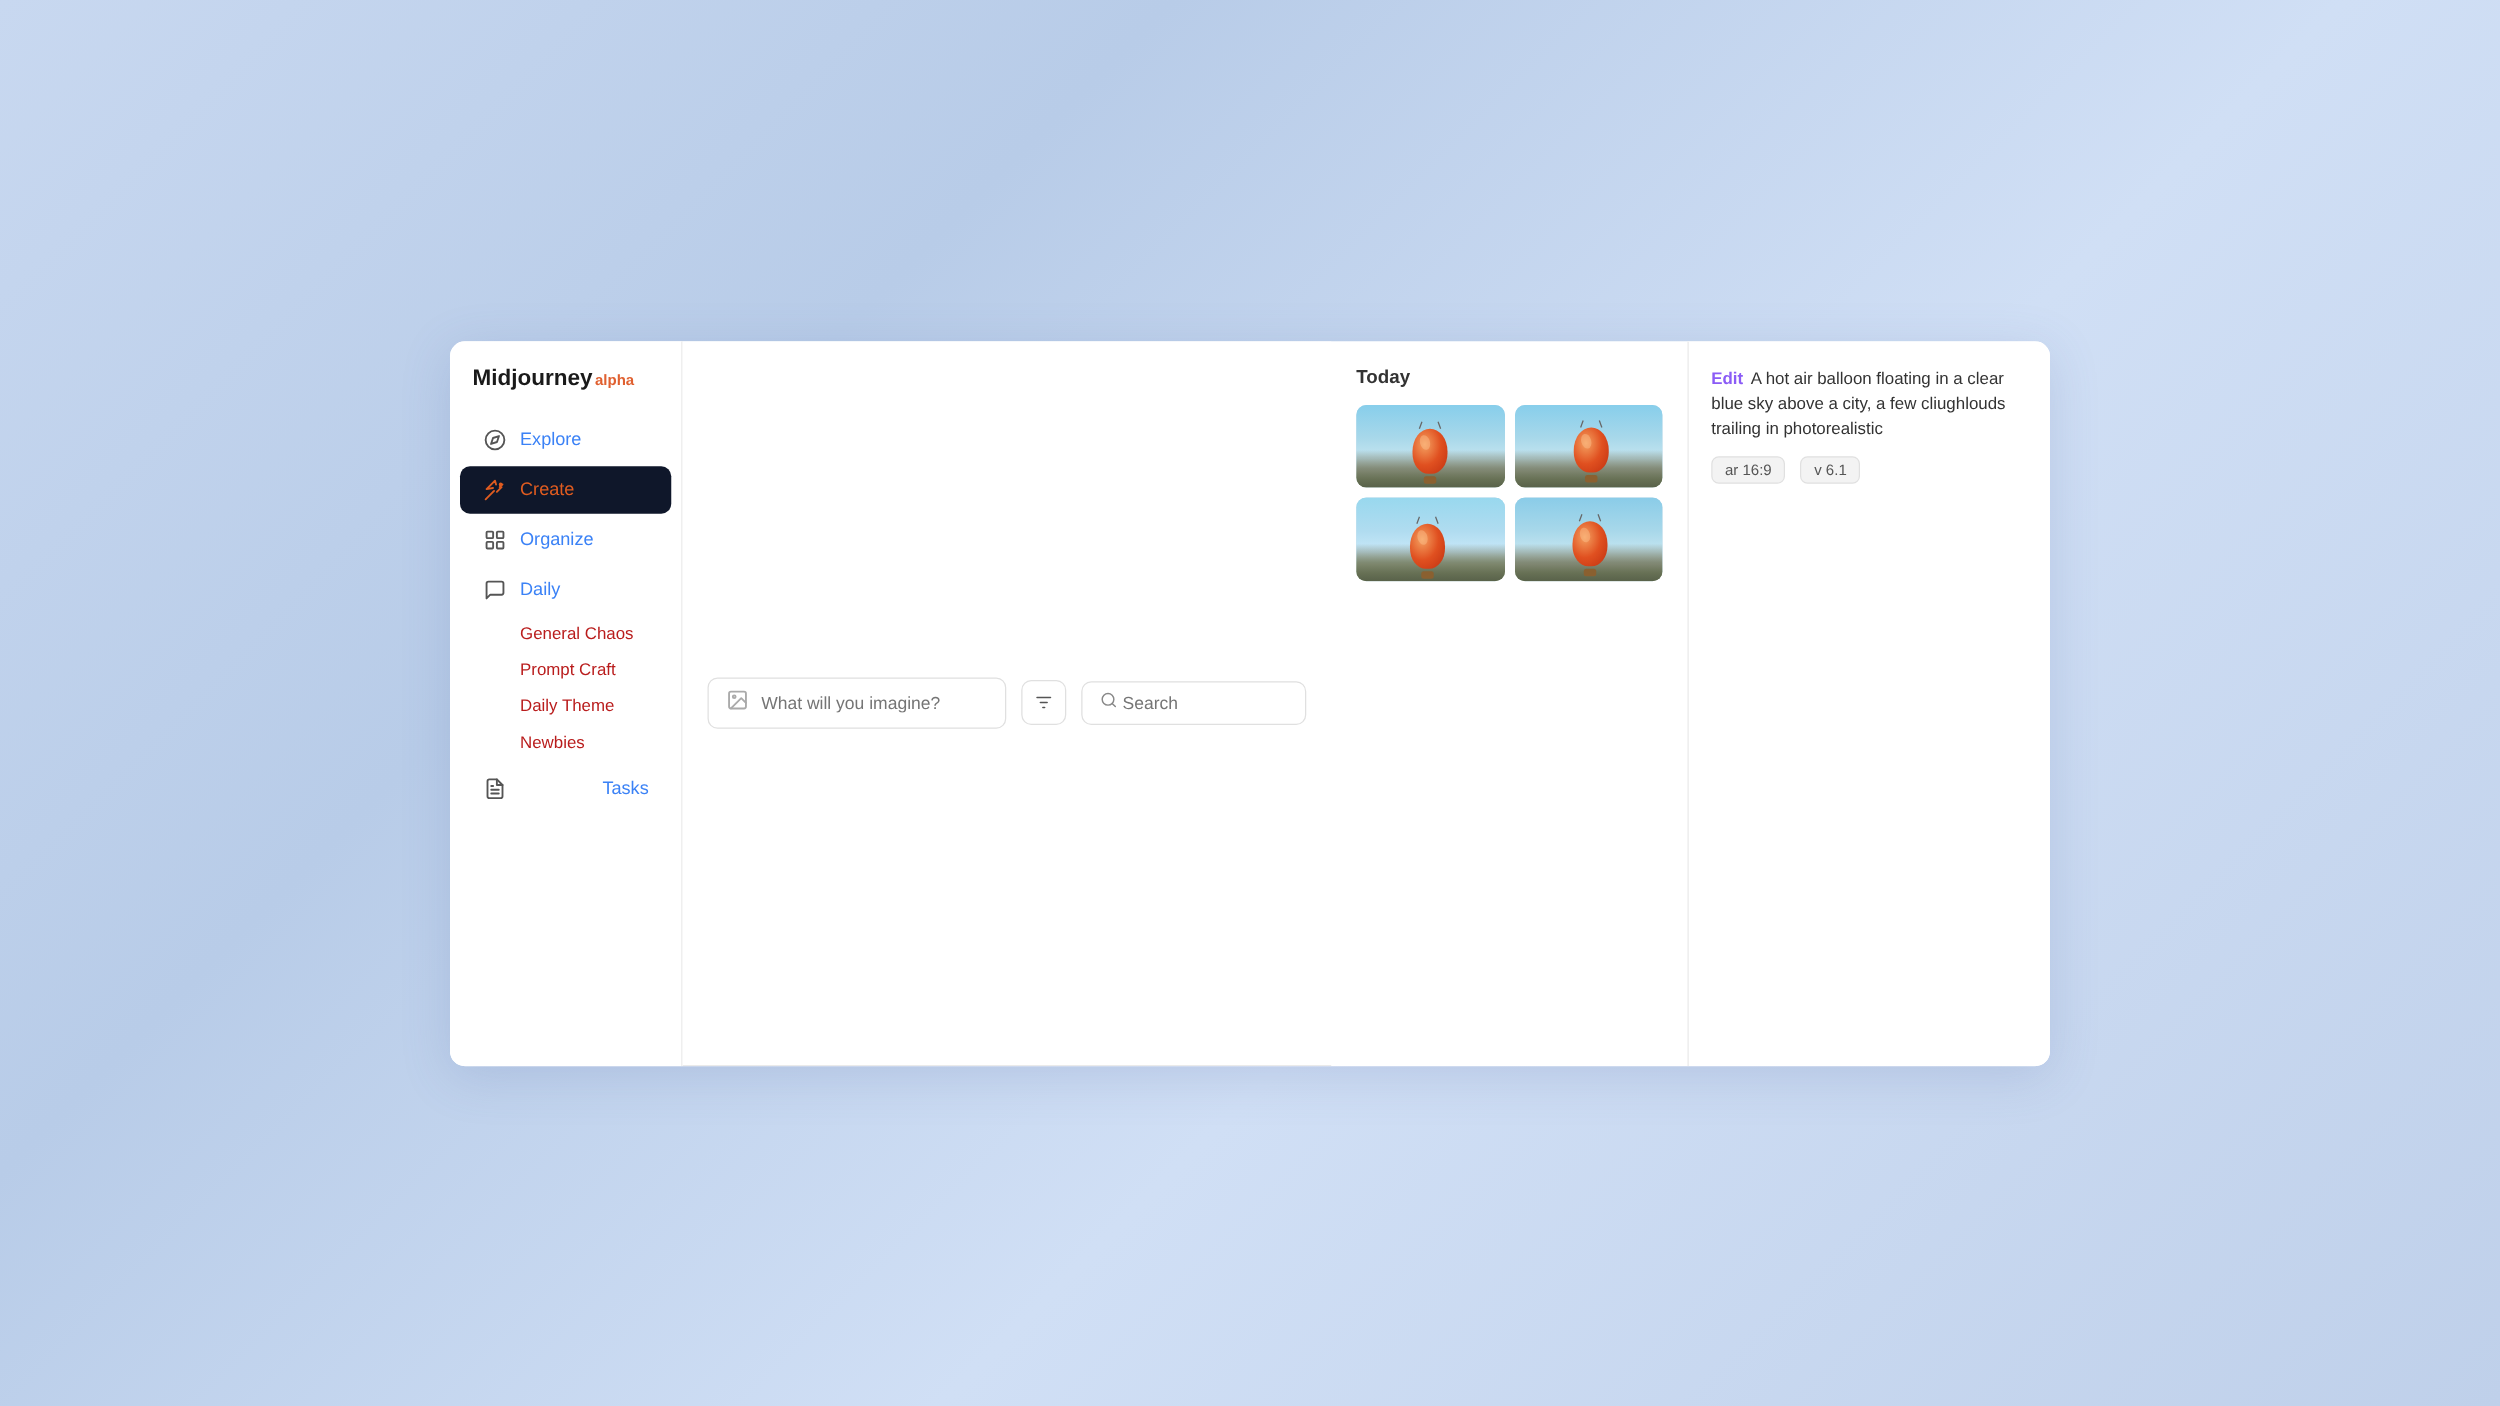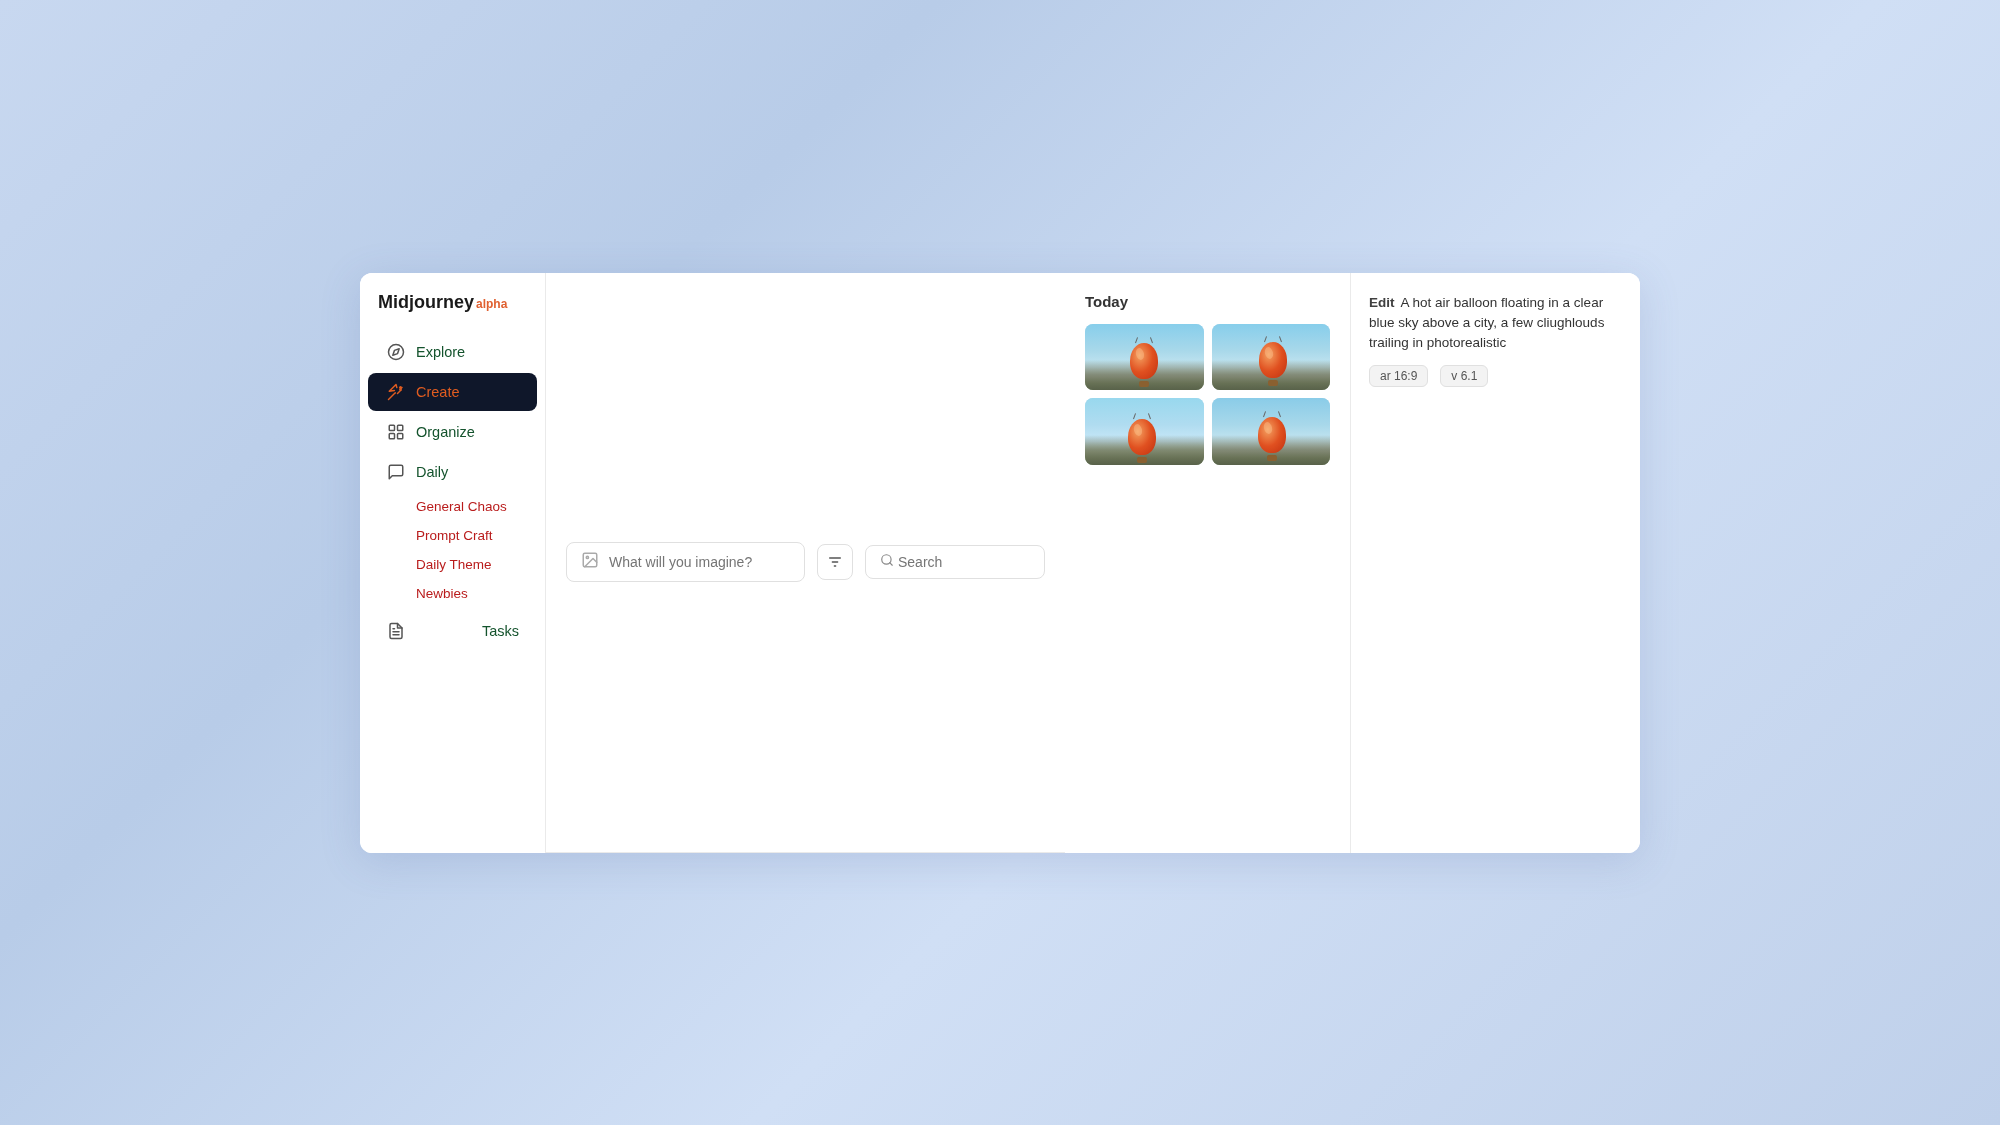--- a/index.html
+++ b/index.html
@@ -47,21 +47,21 @@
     }
     .nav-item {
       display: flex;
       align-items: center;
       gap: 10px;
       padding: 9px 18px;
       border-radius: 8px;
       margin: 1px 8px;
       cursor: pointer;
       font-size: 14.5px;
-      color: #14532d;
+      color: #3b82f6;
       font-weight: 500;
       transition: background 0.15s;
     }
     .nav-item.active {
       background: #0f172a;
       color: #e05c20;
     }
     .nav-icon {
       width: 20px;
       height: 20px;
@@ -256,21 +256,21 @@
       display: flex;
       flex-direction: column;
       gap: 12px;
     }
     .info-desc {
       font-size: 13.5px;
       color: #333;
       line-height: 1.5;
     }
     .edit-label {
-      color: #404040;
+      color: #8b5cf6;
       font-weight: 600;
       margin-right: 6px;
     }
     .tag-row {
       display: flex;
       gap: 12px;
     }
     .tag {
       background: #f3f3f3;
       border: 1px solid #e0e0e0;

